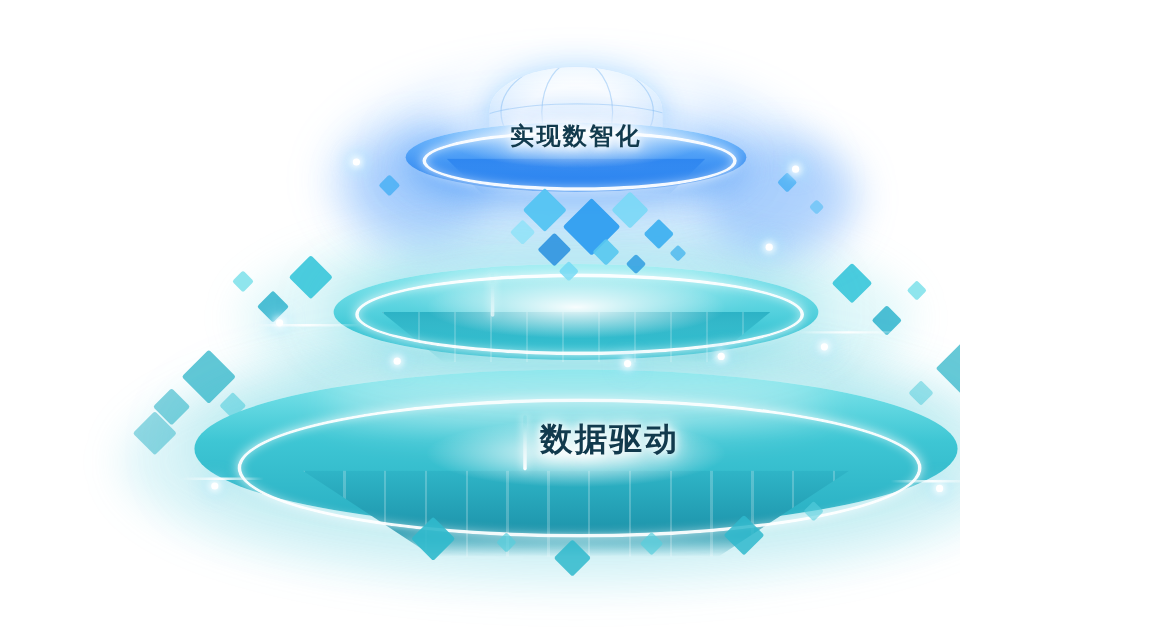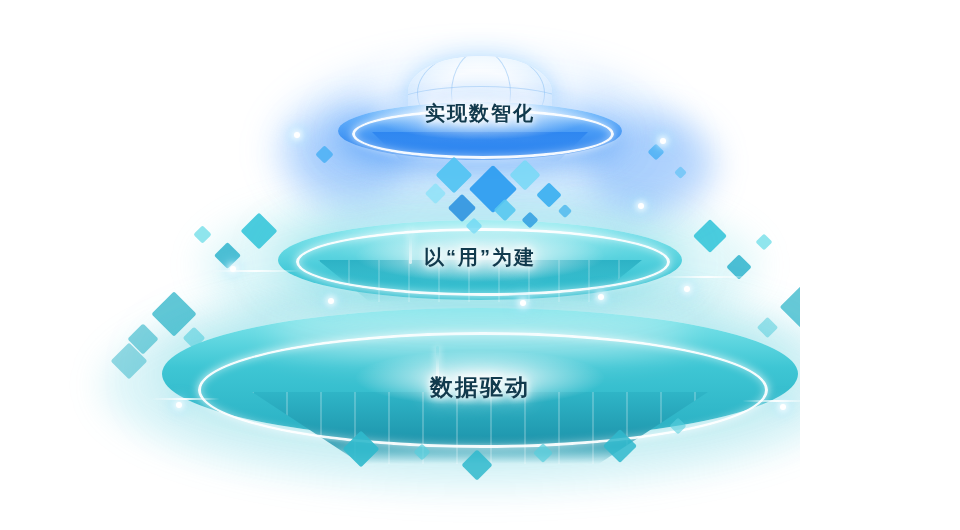--- a/index.html
+++ b/index.html
@@ -58,21 +58,21 @@
   .dome i{position:absolute;border:1px solid rgba(120,180,240,.42);border-radius:50%;}
   .dome .m1{left:30%;top:-8%;width:40%;height:118%;}
   .dome .m2{left:6%;top:-8%;width:88%;height:118%;}
   .dome .p1{left:-12%;top:42%;width:124%;height:52%;}
   
   .label{position:absolute;left:480px;transform:translateX(-50%);font-weight:700;
     color:#123a4d;letter-spacing:2px;white-space:nowrap;
     text-shadow:0 0 6px #fff,0 0 12px #fff,0 0 22px #fff;}
   .label.top{top:100px;font-size:20px;}
   .label.mid{top:244px;font-size:20px;}
-  .label.bot{top:372px;font-size:23px;}
+  .label.bot{top:348px;font-size:27px;margin-left:28px;}
   .label-glow{position:absolute;left:480px;transform:translate(-50%,-50%);border-radius:50%;
     background:radial-gradient(closest-side,rgba(255,255,255,.95),rgba(255,255,255,0));}
 </style>
 </head>
 <body>
 
 <div class="stage">
 
   <div class="glow" style="left:270px;top:55px;width:420px;height:190px;background:rgba(90,170,255,.16);"></div>
   <div class="glow" style="left:200px;top:185px;width:560px;height:160px;background:rgba(80,210,225,.16);"></div>
@@ -154,16 +154,15 @@
   <div class="hline" style="left:742px;top:400px;width:70px;"></div>
 
   <div class="beam" style="left:436px;top:346px;height:46px;"></div>
   <div class="beam" style="left:409px;top:228px;height:36px;opacity:.7;"></div>
 
   <div class="label-glow" style="top:112px;width:230px;height:56px;"></div>
   <div class="label-glow" style="top:256px;width:250px;height:52px;"></div>
   <div class="label-glow" style="top:378px;width:250px;height:56px;"></div>
 
   <div class="label top">实现数智化</div>
-  <div class="label mid">以“用”为建</div>
   <div class="label bot">数据驱动</div>
 
 </div>
 
 </body></html>

